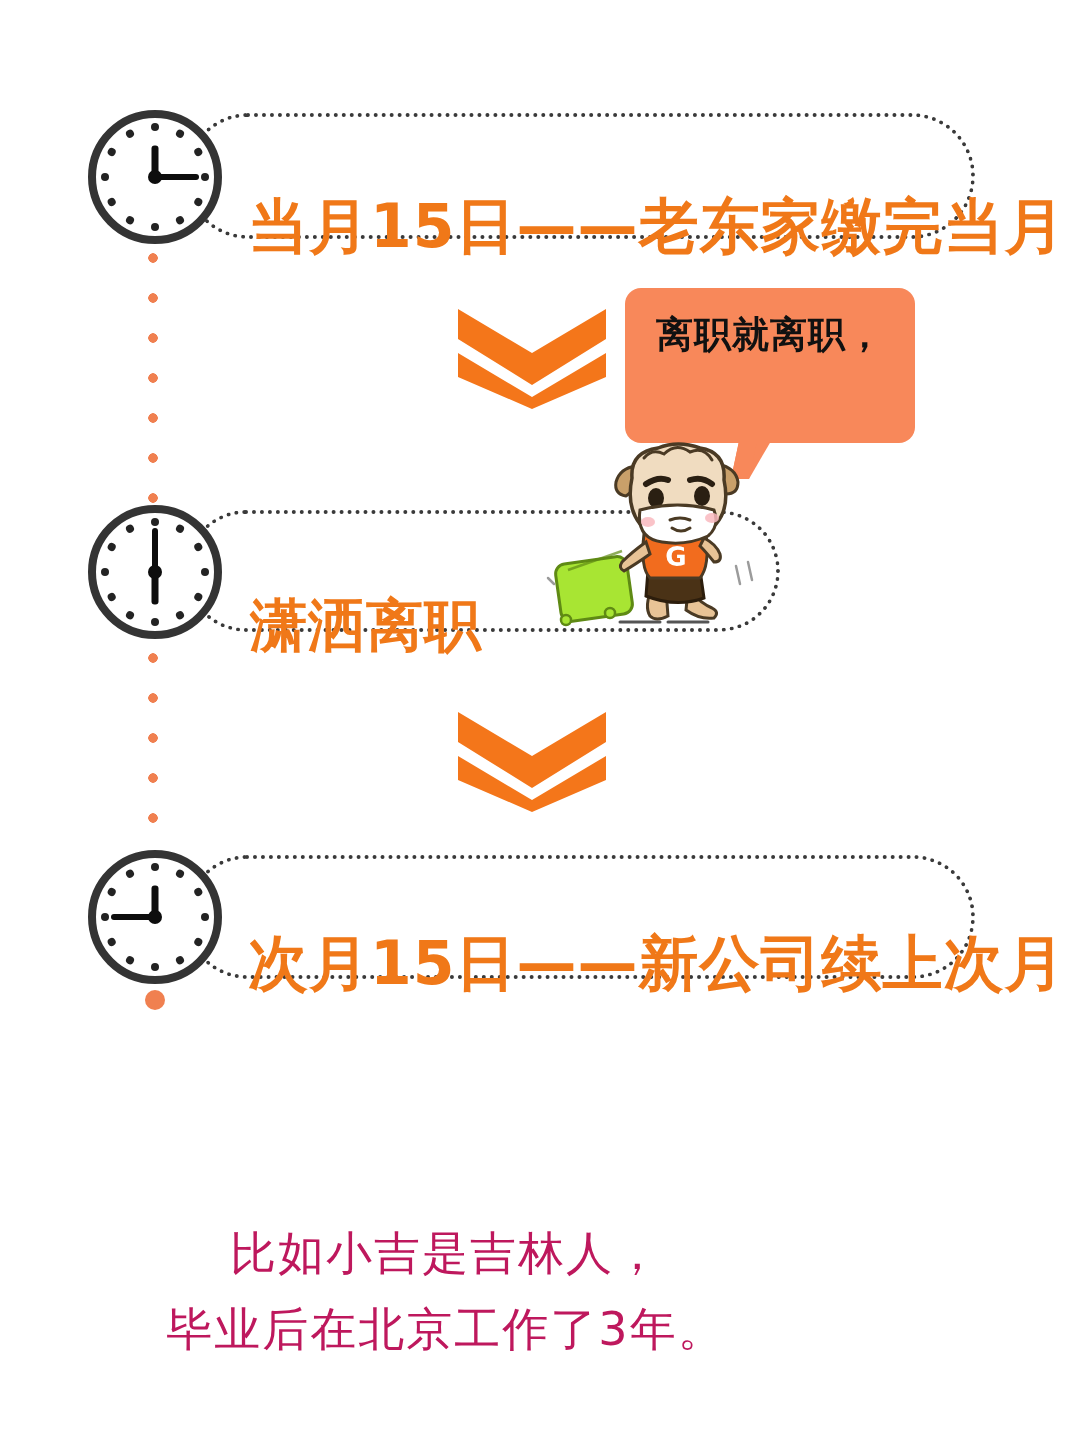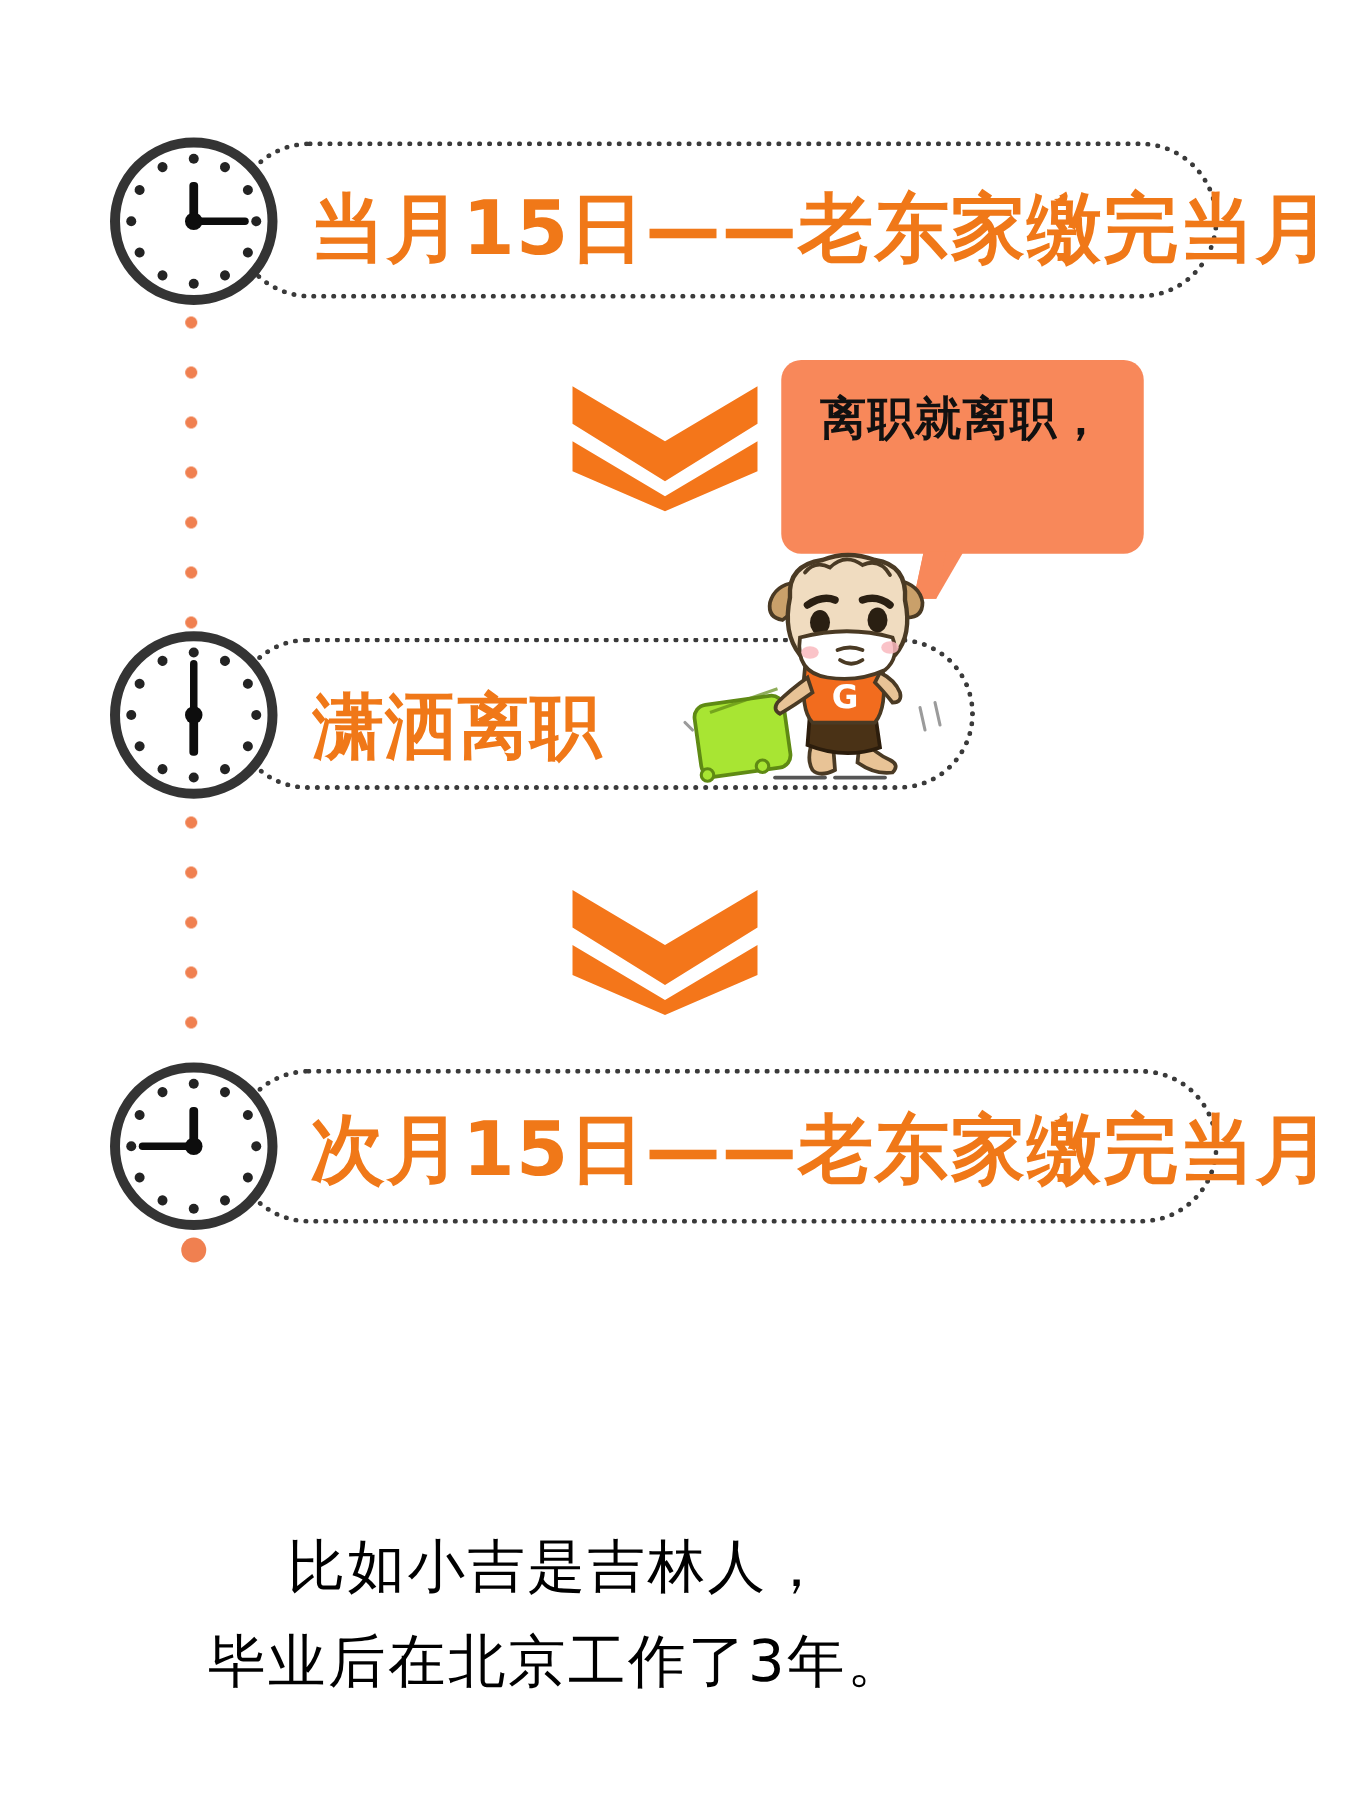--- a/index.html
+++ b/index.html
@@ -98,20 +98,21 @@
     background: #0d0d0d;
   }
 
   
   .row-text {
     position: absolute;
     color: #F07818;
     font-weight: bold;
     white-space: nowrap;
     letter-spacing: 1px;
+    margin-top: 44px;
   }
   .row-text-1 { left: 248px; top: 143px; font-size: 60px; }
   .row-text-2 { left: 250px; top: 544px; font-size: 57px; }
   .row-text-3 { left: 248px; top: 880px; font-size: 60px; }
 
   
   .chevrons {
     position: absolute;
     width: 160px;
     height: 105px;
@@ -162,21 +163,21 @@
     height: 195px;
   }
 
   
   .caption {
     position: absolute;
     left: 0;
     top: 1215px;
     width: 892px;
     text-align: center;
-    color: #000000;
+    color: #be185d;
     font-size: 46px;
     line-height: 76px;
     font-weight: normal;
     letter-spacing: 2px;
   }
   .caption div { white-space: nowrap; }
 </style>
 </head>
 <body>
 
@@ -320,20 +321,20 @@
     <div class="tick" style="transform:rotate(210deg) translateX(50px);"></div>
     <div class="tick" style="transform:rotate(240deg) translateX(50px);"></div>
     <div class="tick" style="transform:rotate(270deg) translateX(50px);"></div>
     <div class="tick" style="transform:rotate(300deg) translateX(50px);"></div>
     <div class="tick" style="transform:rotate(330deg) translateX(50px);"></div>
     <div class="hand hand-min" style="transform:rotate(180deg);"></div>
     <div class="hand hand-hour" style="transform:rotate(-90deg);"></div>
     <div class="hub"></div>
   </div>
 
-  <div class="row-text row-text-3">次月15日——老东家缴完当月</div>
+  <div class="row-text row-text-3">次月15日——新公司续上次月</div>
 
   <div class="caption">
     <div>比如小吉是吉林人，</div>
     <div>毕业后在北京工作了3年。</div>
   </div>
 
 </div>
 
 </body></html>

